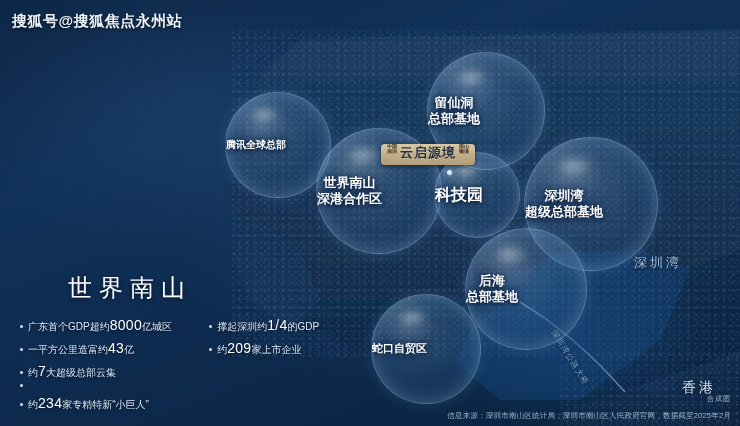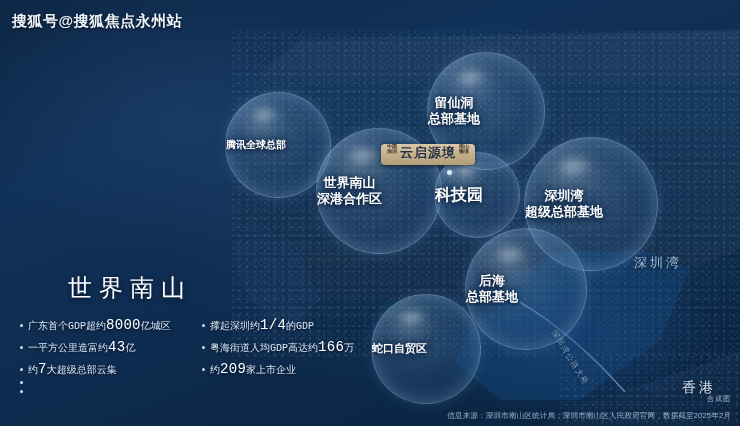--- a/index.html
+++ b/index.html
@@ -99,21 +99,21 @@
   #stats{
     position:absolute; left:20px; top:272px; z-index:35;
     width:330px; color:#e8f0fa;
   }
   #stats h1{
     font-size:24px; font-weight:400; letter-spacing:7px;
     color:#ffffff; margin-bottom:13px;
     text-shadow:0 1px 5px rgba(0,10,30,.8);
     margin-left:48px;
   }
-  .cols{ display:flex; gap:16px;font-family:Liberation Mono, monospace; }
+  .cols{ display:flex; gap:16px; }
   .col{ display:flex; flex-direction:column; gap:6px; }
   .col.left{ width:182px; }
   .col.right{ width:148px; }
   .bul{
     display:flex; align-items:baseline; gap:5px;
     font-size:10px; color:#dde8f5; white-space:nowrap;
     text-shadow:0 1px 3px rgba(0,10,30,.85);
   }
   .bul .dot{
     flex:0 0 auto; width:3px; height:3px; border-radius:50%;
@@ -243,30 +243,27 @@
           </div>
           <div class="bul">
             <span class="dot"></span>
             <span class="txt"><span>约</span><b>7</b><span>大超级总部云集</span></span>
           </div>
           <div class="bul">
             <span class="dot"></span>
           </div>
           <div class="bul">
             <span class="dot"></span>
+            <span class="txt"><span>约</span><b>234</b><span>家专精特新“小巨人”</span></span>
           </div>
         </div>
       <div class="col right" id="stats-col-right">
           <div class="bul">
             <span class="dot"></span>
             <span class="txt"><span>撑起深圳约</span><b>1/4</b><span>的GDP</span></span>
-          </div>
-          <div class="bul">
-            <span class="dot"></span>
-            <span class="txt"><span>粤海街道人均GDP高达约</span><b>166</b><span>万</span></span>
           </div>
           <div class="bul">
             <span class="dot"></span>
             <span class="txt"><span>约</span><b>209</b><span>家上市企业</span></span>
           </div>
         </div>
     </div>
   </div>
 
 </div>

